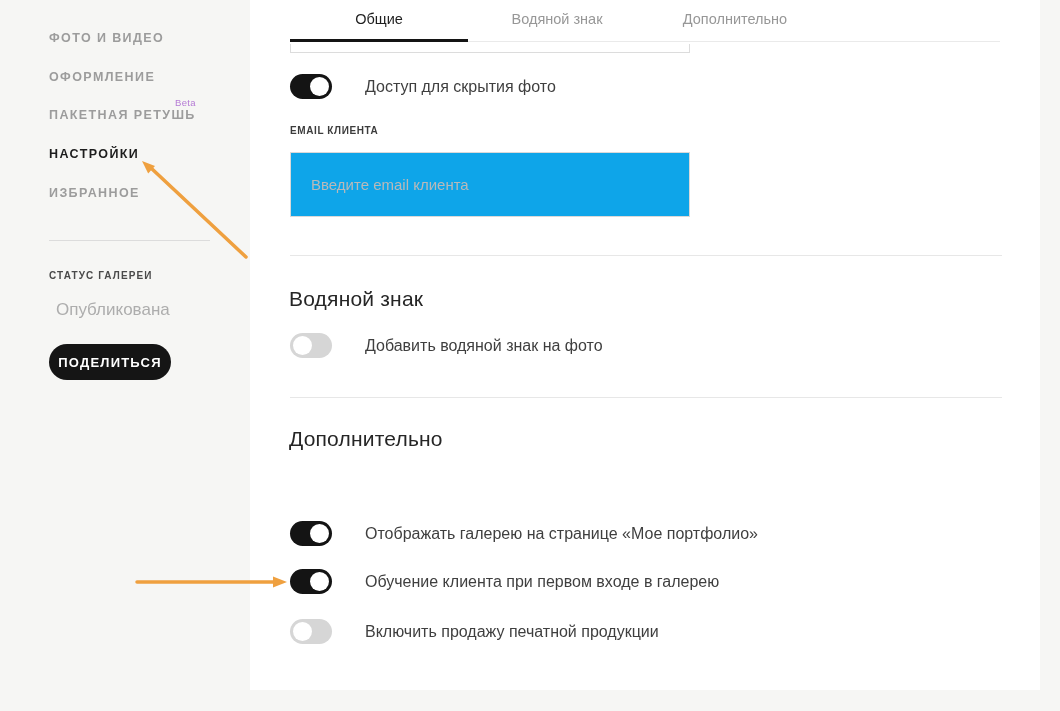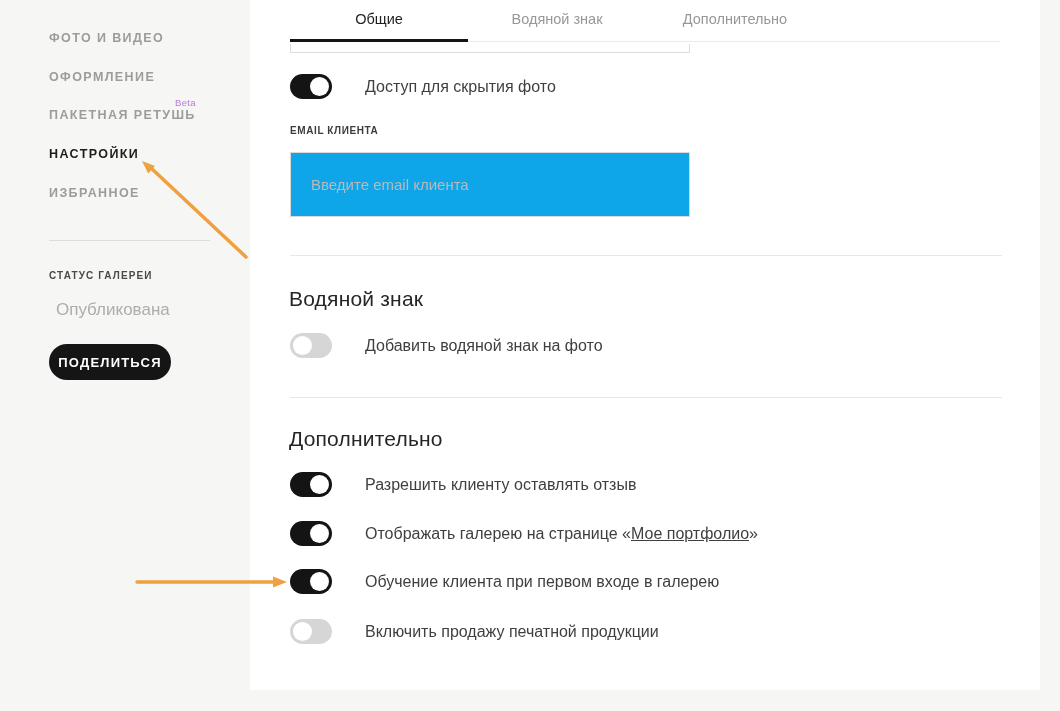--- a/index.html
+++ b/index.html
@@ -63,21 +63,21 @@
     width:42px;height:25px;border-radius:13px;position:relative;flex:none;cursor:pointer;
   }
   .toggle::after{
     content:"";position:absolute;top:3px;width:19px;height:19px;border-radius:50%;background:#ffffff;
   }
   .toggle-on{background:var(--toggle-on);}
   .toggle-on::after{right:3px;}
   .toggle-off{background:var(--toggle-off);}
   .toggle-off::after{left:3px;}
   .toggle-label{margin-left:33px;font-size:16px;color:#3f3f3f;white-space:nowrap;}
-  .toggle-label a{color:#3f3f3f;text-decoration:underline;cursor:pointer;}
+  .toggle-label a{color:#3f3f3f;cursor:pointer;}
   .field-label{
     position:absolute;left:40px;top:125px;
     font-size:10px;font-weight:700;letter-spacing:0.6px;color:#3c3c3c;
   }
   .email-input{
     position:absolute;left:40px;top:152px;width:400px;height:65px;
     border:1px solid #d9d9d9;background:#0ea5e9;border-radius:0;
     font-family:inherit;font-size:15px;color:#3f3f3f;padding:0 20px;
   }
   .email-input::placeholder{color:#b9b9b9;opacity:1;}
@@ -135,24 +135,20 @@
   <h2 class="section-heading" style="top:287px">Водяной знак</h2>
   <div class="toggle-row" style="top:333px">
     <div class="toggle toggle-off"></div>
     <div class="toggle-label">Добавить водяной знак на фото</div>
   </div>
 
   <div class="section-divider" style="top:397px"></div>
 
   <h2 class="section-heading" style="top:427px">Дополнительно</h2>
 
-  <div class="toggle-row" style="top:472px">
-    <div class="toggle toggle-on"></div>
-    <div class="toggle-label">Разрешить клиенту оставлять отзыв</div>
-  </div>
 
   <div class="toggle-row" style="top:521px">
     <div class="toggle toggle-on"></div>
     <div class="toggle-label"><span>Отображать галерею на странице «</span><a>Мое портфолио</a><span>»</span>
     </div>
   </div>
 
   <div class="toggle-row" style="top:619px">
     <div class="toggle toggle-off"></div>
     <div class="toggle-label">Включить продажу печатной продукции</div>

